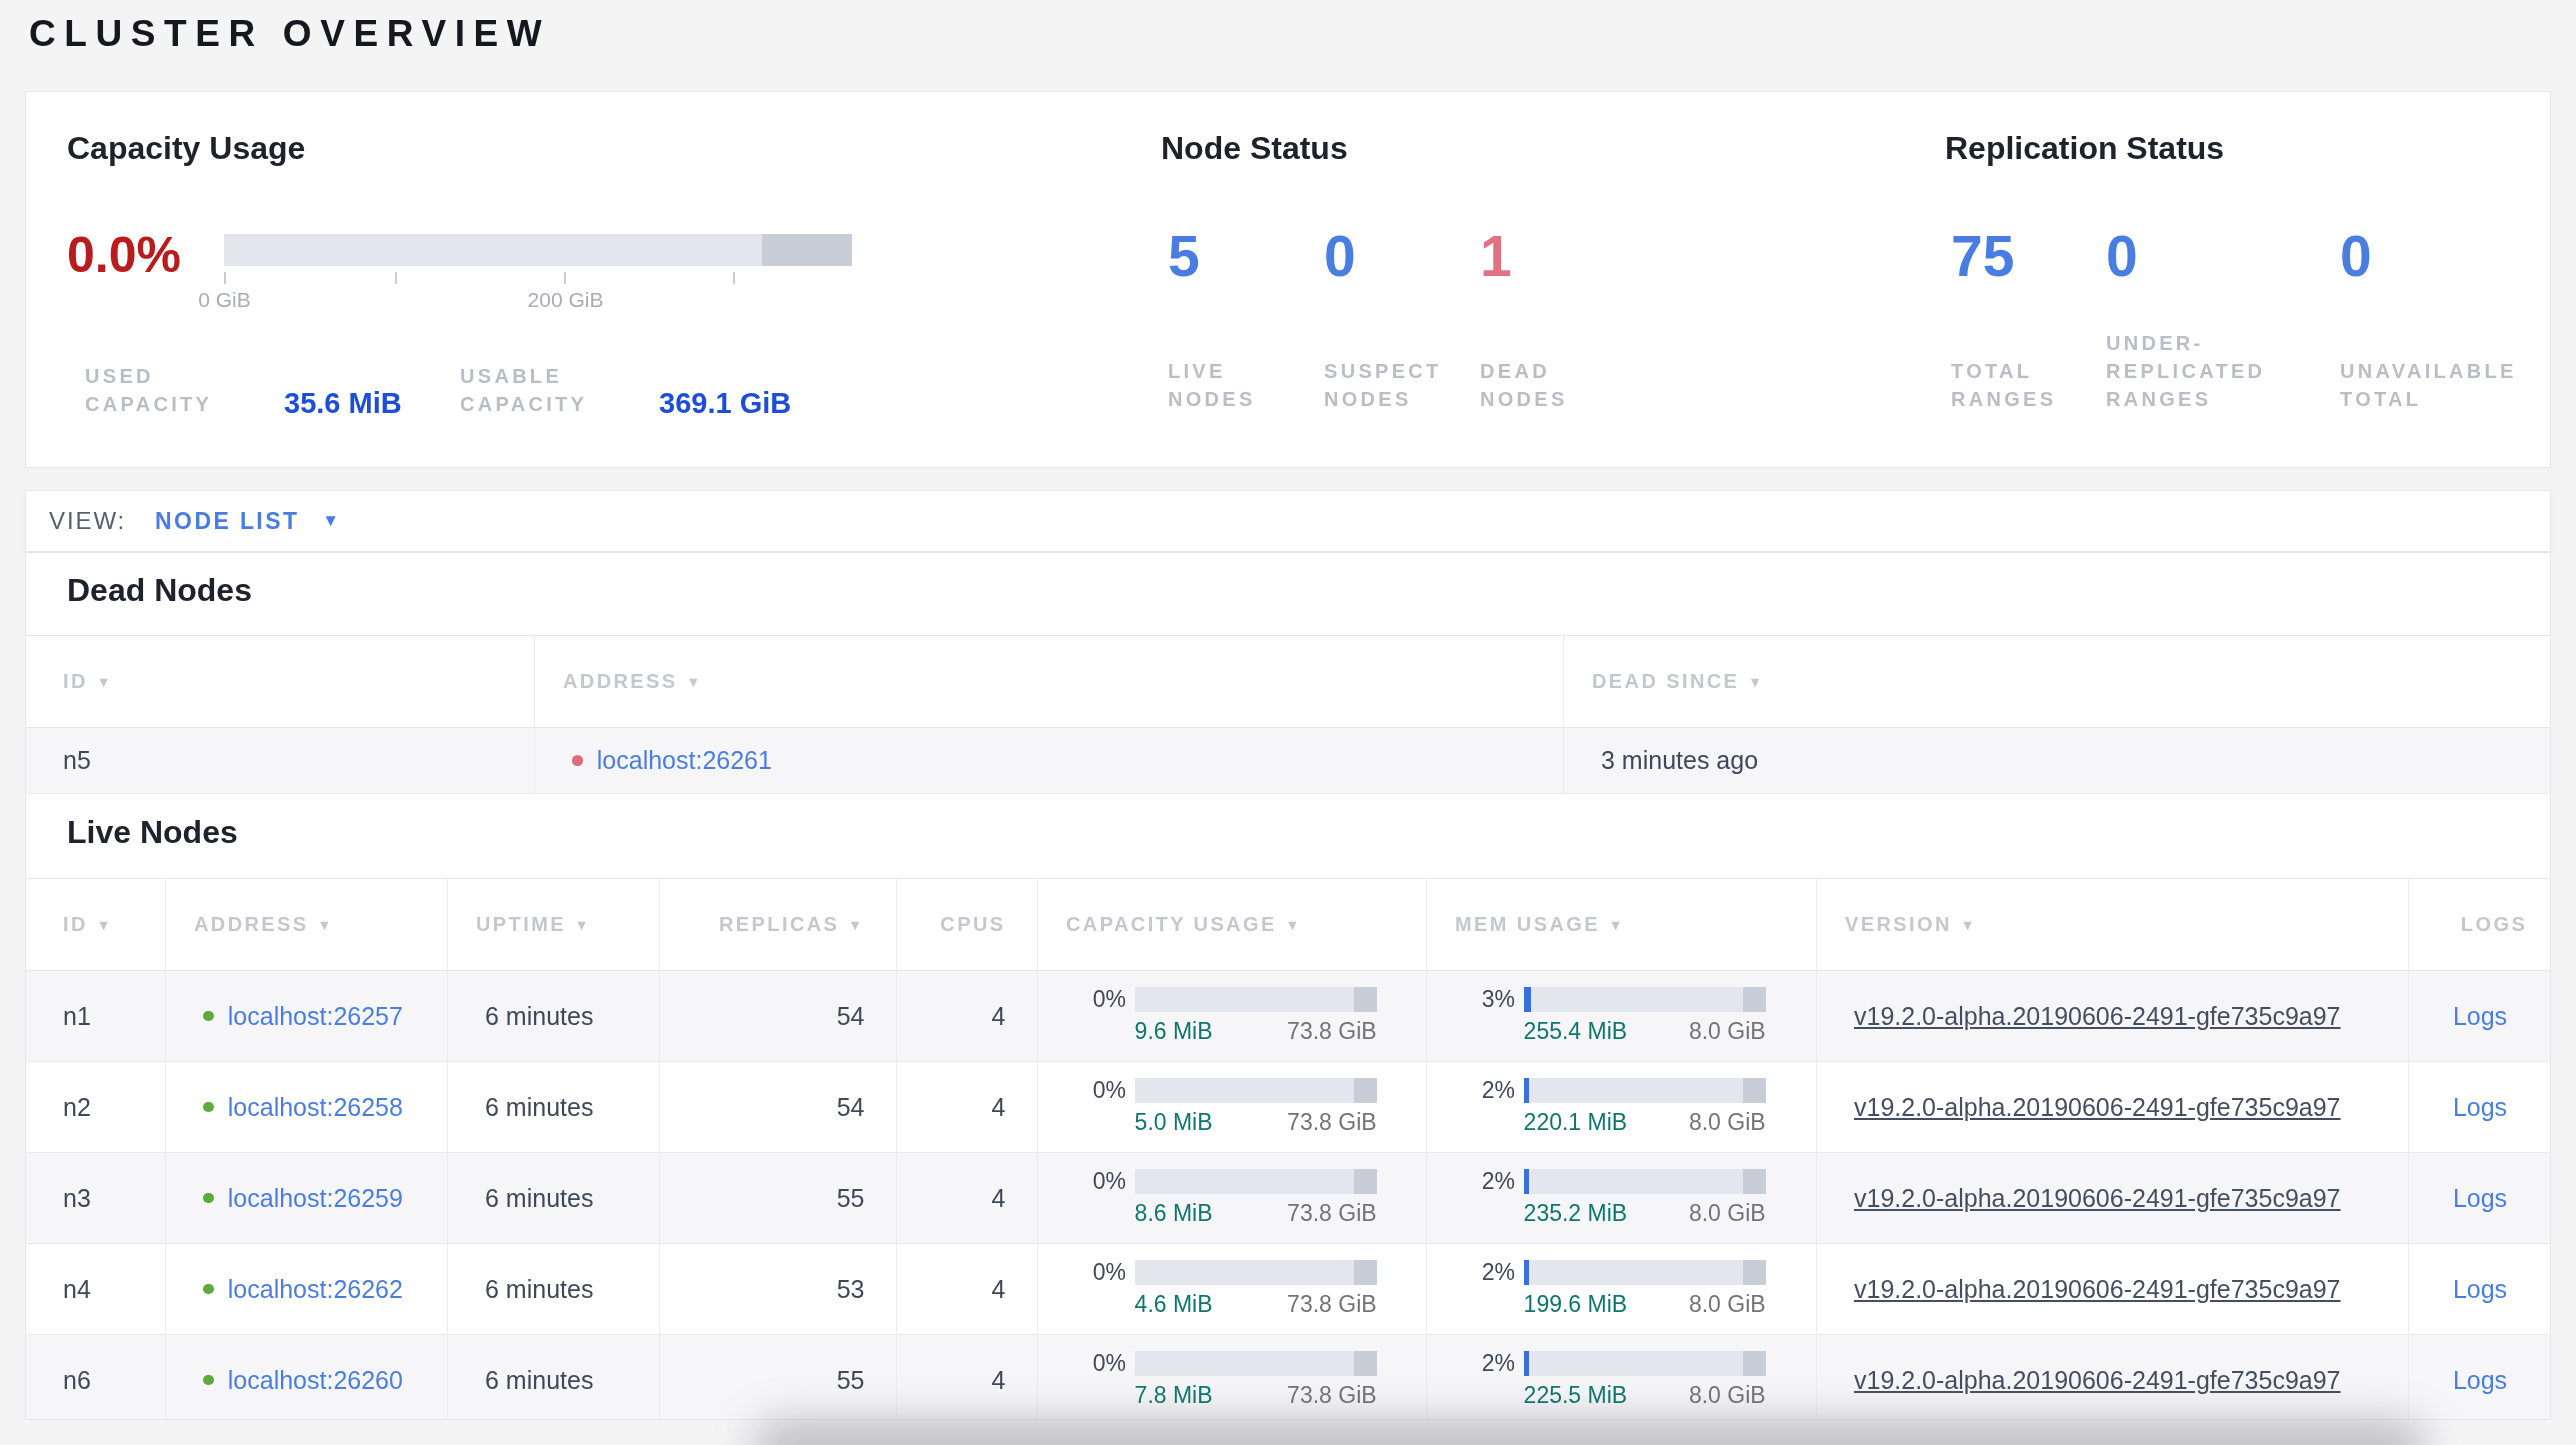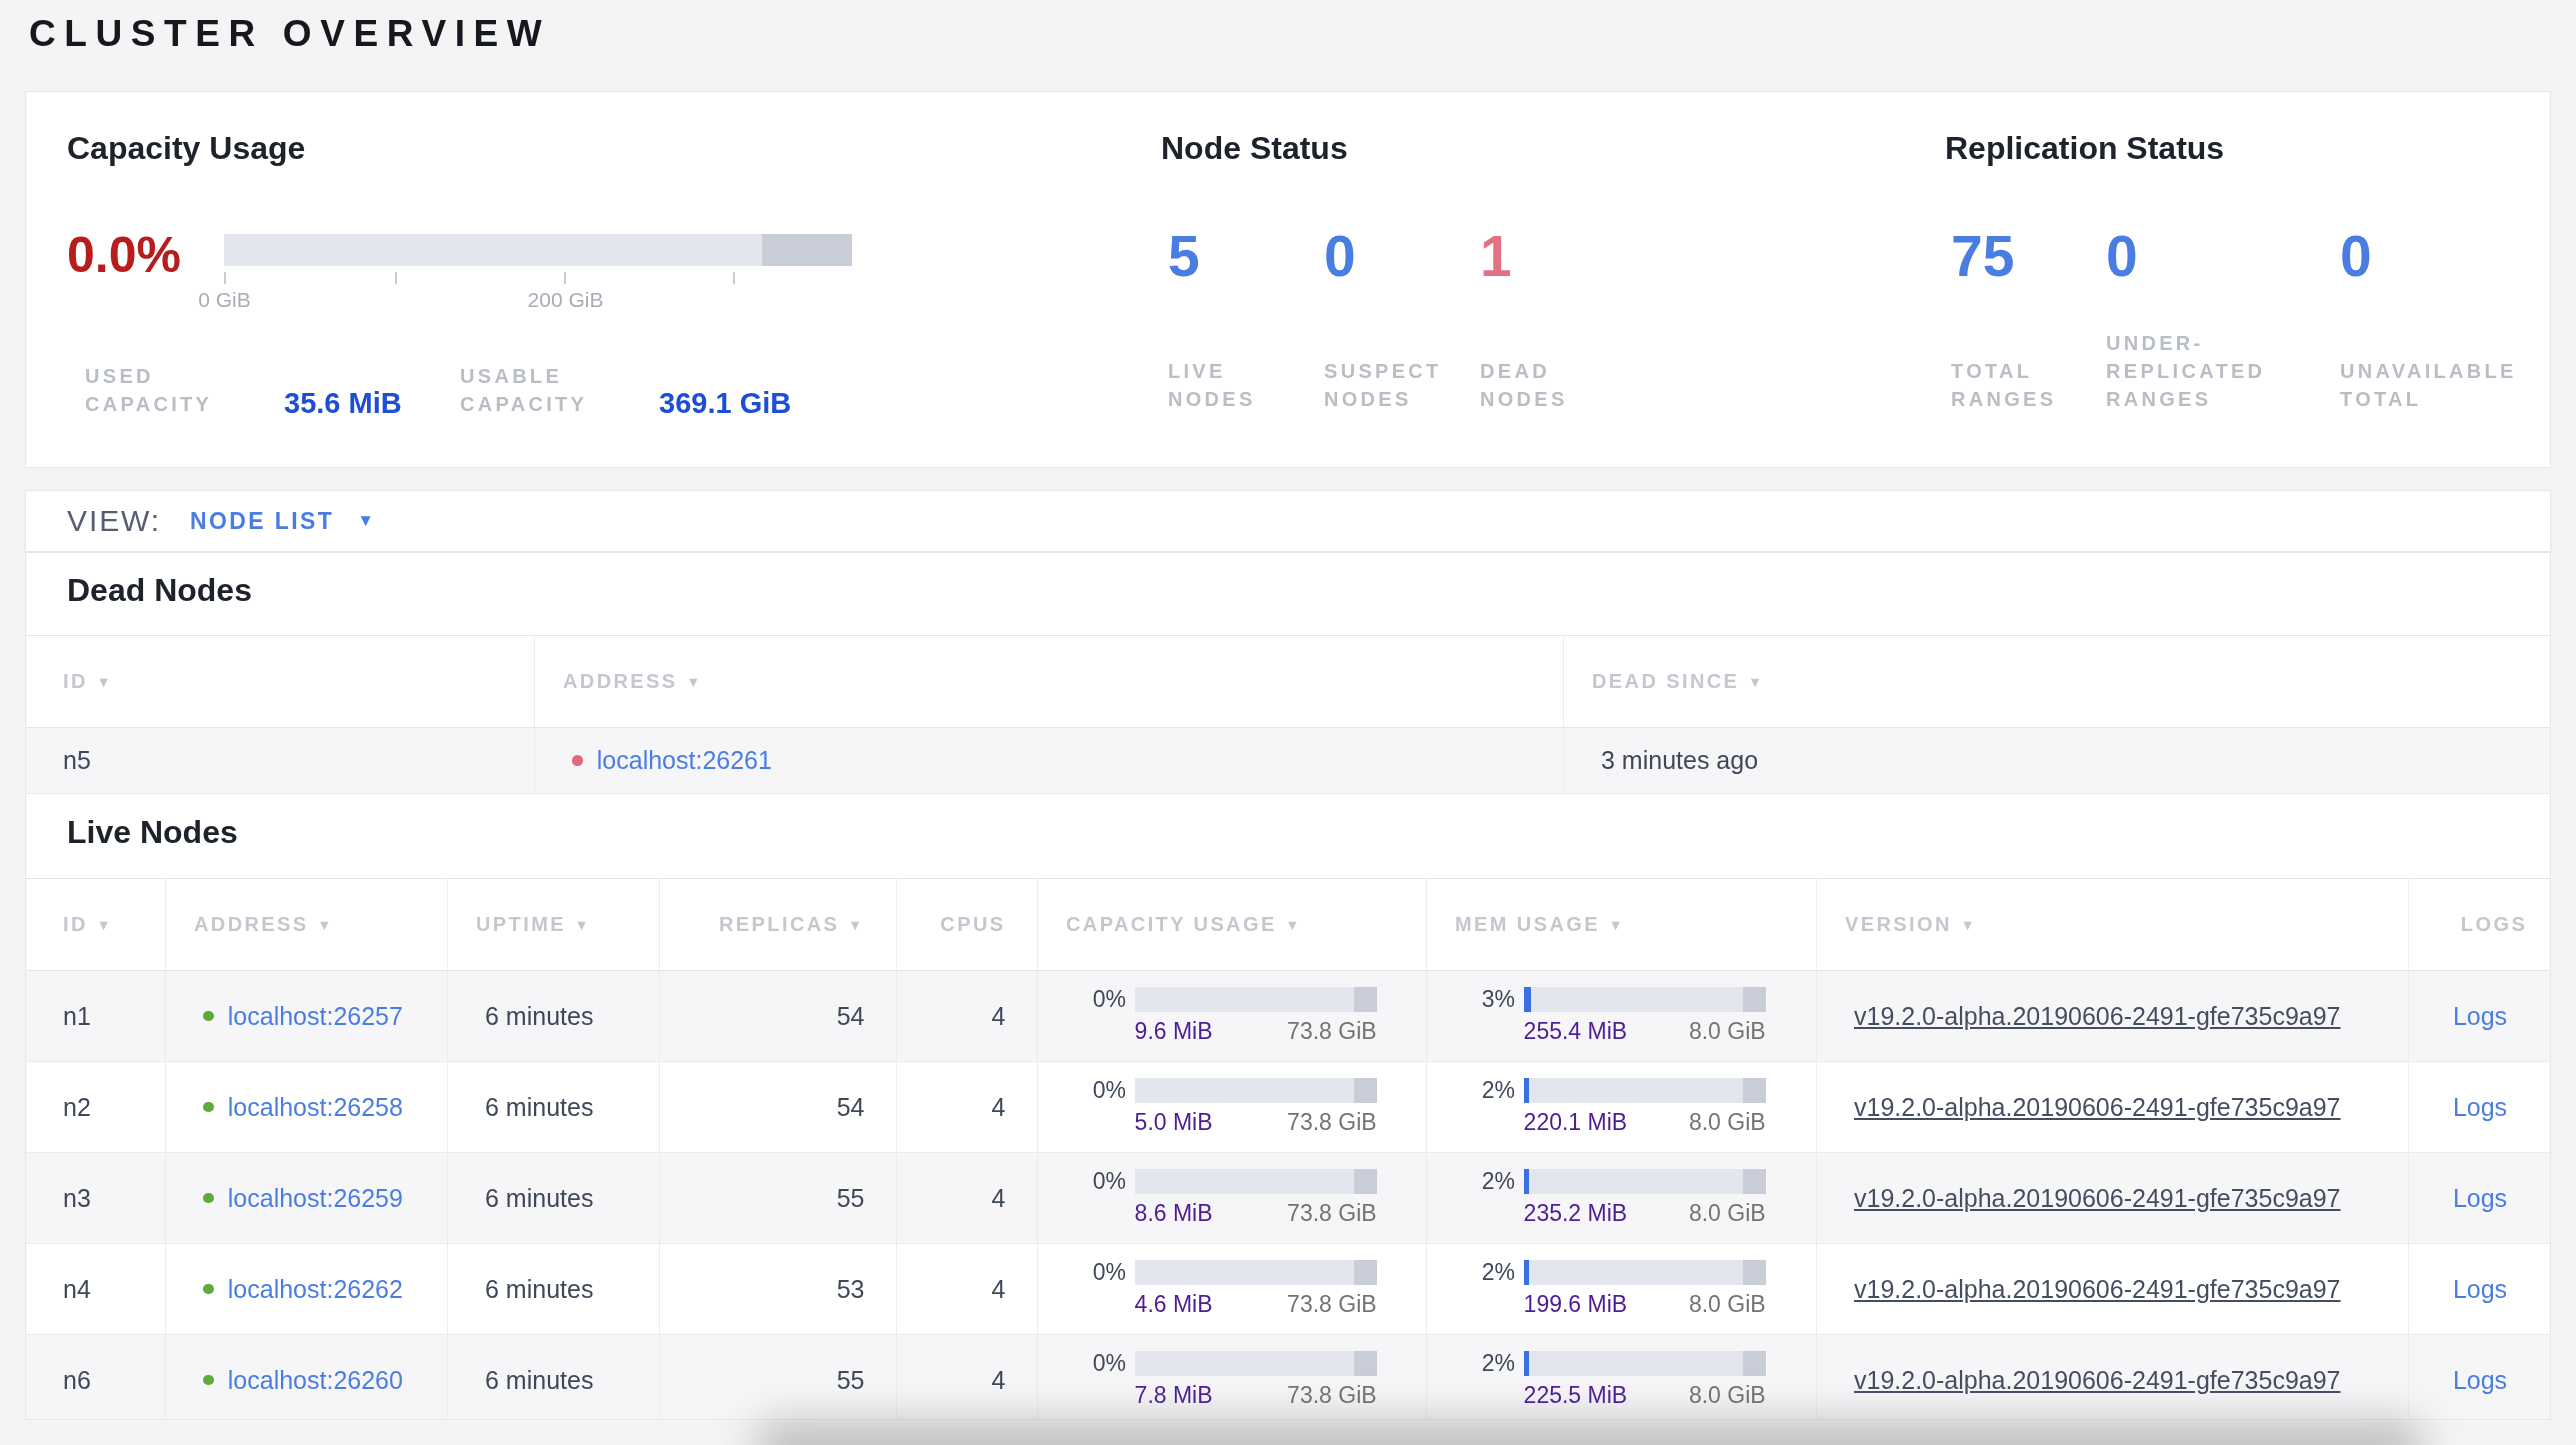--- a/index.html
+++ b/index.html
@@ -47,21 +47,21 @@
   .st-n1 { left:1142px; } .st-n2 { left:1298px; } .st-n3 { left:1454px; }
   .st-r1 { left:1925px; } .st-r2 { left:2080px; } .st-r3 { left:2314px; }
   .w110 { width:105px; } .w130 { width:124px; } .w185 { width:177px; } .w210 { width:201px; }
 
   
   .view-bar {
     left:25px; top:490px; width:2526px; height:62px;
     display:flex; align-items:center;
     box-shadow:0 2.9px 4.8px rgba(0,0,0,0.04);
   }
-  .view-label { margin-left:41px; font-size:30px; letter-spacing:1.9px; color:#565e6f; }
+  .view-label { margin-left:23px; font-size:24px; letter-spacing:1.9px; color:#565e6f; }
   .view-select { margin-left:29px; display:flex; align-items:center; cursor:pointer; }
   .view-value { font-size:23px; letter-spacing:2.4px; font-weight:700; color:#4a7de2; }
   .caret { margin-left:23px; font-size:17px; color:#4a7de2; }
 
   
   .content { left:25px; top:552px; width:2526px; height:868px; overflow:hidden; }
   .tbl-heading { position:absolute; left:41px; font-size:32px; font-weight:700; color:#1d222b; }
   .dead-heading { top:19px; }
   .live-heading { top:261px; }
 
@@ -100,21 +100,21 @@
   a.link { color:#4a7de2; text-decoration:none; cursor:pointer; }
 
   .usage-cell { align-items:center; }
   .usage-inner { display:flex; align-items:flex-start; }
   .pct { width:50px; text-align:right; margin-right:8.6px; line-height:25px; font-size:23px; color:#3f4858; }
   .bw { width:242px; }
   .bar { position:relative; width:242px; height:25px; background:#e3e6ed; }
   .bar .fill { position:absolute; left:0; top:0; height:25px; background:#3a6fe0; }
   .bar .blk { position:absolute; right:0; top:0; width:23px; height:25px; background:#c9cdd7; }
   .vals { display:flex; justify-content:space-between; margin-top:6.7px; font-size:23px; }
-  .vals .used { color:#4c1d95; }
+  .vals .used { color:#0f766e; }
   .vals .total { color:#737373; }
 
   .c-usage { padding-left:0; }
   .c-usage .usage-inner { margin-left:38px; }
   .c-version { font-size:25px; color:#454e60;text-decoration:underline; }
 
   .bottom-shadow {
     position:absolute; left:754px; top:1421px; width:1671px; height:53px;
     background:rgba(90,90,95,0.35); border-radius:38px;
     filter:blur(21px);

